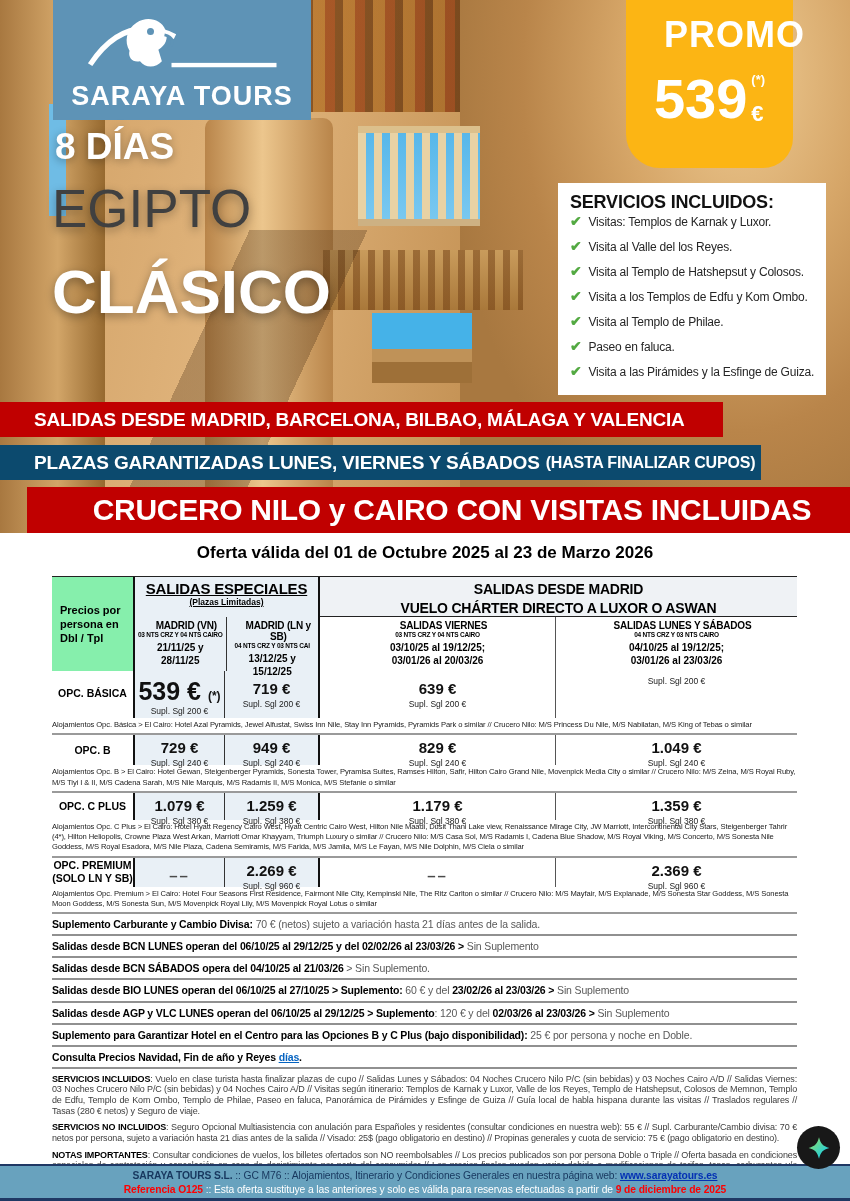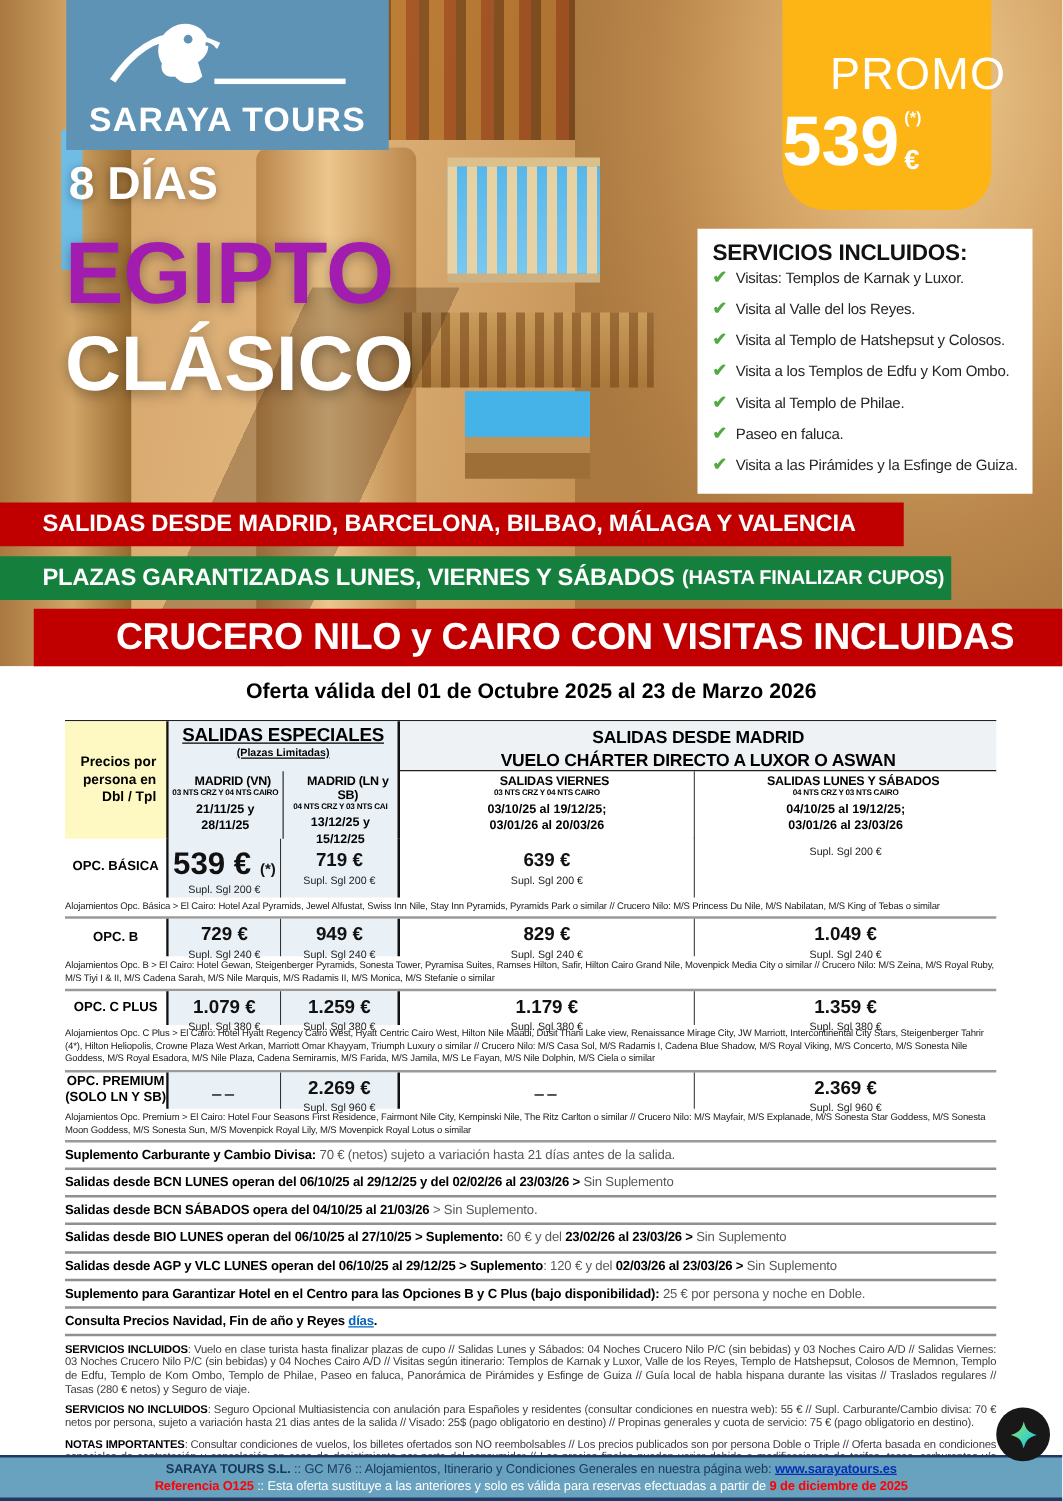--- a/index.html
+++ b/index.html
@@ -34,56 +34,56 @@
 
   
   .logo-box{position:absolute;left:53px;top:0;width:258px;height:120px;background:#5e93b6;
             display:flex;flex-direction:column;align-items:center;justify-content:flex-end;padding-bottom:8px;z-index:5;}
   .logo-art{position:absolute;top:4px;left:24px;}
   .brand{color:#fff;font-weight:bold;font-size:27px;letter-spacing:1px;white-space:nowrap;}
 
   
   .h-days{position:absolute;left:55px;top:126px;color:#fff;font-weight:700;font-size:37px;z-index:5;
           text-shadow:0 2px 8px rgba(0,0,0,.35);}
-  .h-t1{position:absolute;left:52px;top:178px;color:#a21caf;font-weight:700;font-size:70px;z-index:5;
+  .h-t1{position:absolute;left:52px;top:178px;color:#404040;font-weight:400;font-size:53px;z-index:5;
         text-shadow:0 3px 10px rgba(0,0,0,.35);}
   .h-t2{position:absolute;left:52px;top:256px;color:#fff;font-weight:800;font-size:62px;z-index:5;
         text-shadow:0 3px 10px rgba(0,0,0,.35);}
 
   
   .promo{position:absolute;left:626px;top:0;width:167px;height:168px;background:#fcb514;
          border-radius:0 0 30px 34px;z-index:6;color:#fff;text-align:center;}
-  .promo .p-label{font-size:36px;font-weight:400;margin-top:38px;letter-spacing:1px;padding-left:38px;}
-  .p-row{display:flex;justify-content:flex-start;align-items:flex-start;margin-top:6px;}
+  .promo .p-label{font-size:36px;font-weight:700;margin-top:14px;letter-spacing:1px;padding-left:38px;}
+  .p-row{display:flex;justify-content:center;align-items:flex-start;margin-top:16px;}
   .p-price{font-size:56px;font-weight:800;line-height:.95;}
   .p-side{display:flex;flex-direction:column;align-items:flex-start;margin-left:4px;}
   .p-star{font-size:13px;font-weight:bold;}
   .p-cur{font-size:22px;font-weight:800;margin-top:14px;}
 
   
   .svc-panel{position:absolute;left:558px;top:183px;width:268px;height:212px;background:#fff;z-index:6;
              padding:9px 10px 6px 12px;}
   .svc-head{font-size:18px;font-weight:800;color:#111;letter-spacing:-.2px;}
   .svc-item{display:flex;align-items:baseline;gap:7px;font-size:12px;color:#262626;height:25px;letter-spacing:-.2px;white-space:nowrap;}
   .svc-item:first-of-type{margin-top:6px;}
   .chk{color:#53a942;font-size:14px;font-weight:bold;}
 
   
   .ban{position:absolute;left:0;color:#fff;font-weight:800;z-index:7;display:flex;align-items:center;}
   .ban1{top:402px;width:723px;height:35px;background:#c00000;font-size:19px;padding-left:34px;letter-spacing:-.2px;}
-  .ban2{top:445px;width:761px;height:35px;background:#15803d;font-size:19px;padding-left:34px;letter-spacing:-.2px;}
+  .ban2{top:445px;width:761px;height:35px;background:#0c4a6e;font-size:19px;padding-left:34px;letter-spacing:-.2px;}
   .ban2 .small{font-size:16px;margin-left:6px;}
   .ban3{top:487px;width:850px;height:46px;background:#c00000;font-size:30px;justify-content:center;letter-spacing:-.3px;margin-left:27px;}
   .validity{position:absolute;left:0;top:543px;width:850px;text-align:center;font-size:17px;font-weight:bold;color:#000;}
 
   
   .ptable{position:absolute;left:52px;top:576px;width:745px;font-family:"Liberation Sans",sans-serif;}
   .thead{position:relative;height:94px;border-top:1.5px solid #222;}
-  .corner{position:absolute;left:0;top:0;width:83px;height:94px;background:#fef9c3;border-right:2px solid #111;
-          display:flex;align-items:center;justify-content:center;text-align:right;
+  .corner{position:absolute;left:0;top:0;width:83px;height:94px;background:#86efac;border-right:2px solid #111;
+          display:flex;align-items:center;justify-content:center;text-align:left;
           font-weight:bold;font-size:11px;line-height:1.3;padding:0 8px;}
   .g1{position:absolute;left:83px;top:0;width:185px;height:94px;background:#e9f0f6;border-right:2px solid #111;}
   .g1-title{text-align:center;padding-top:3px;height:40px;text-decoration:underline;}
   .g1-title .t{font-size:15px;font-weight:800;letter-spacing:-.2px;}
   .g1-title .s{font-size:8.5px;font-weight:bold;}
   .g2{position:absolute;left:268px;top:0;width:477px;height:94px;}
   .g2-title{height:40px;background:#eff2f5;border-bottom:1.5px solid #222;text-align:center;
             font-size:14px;font-weight:800;line-height:1.35;padding-top:3px;letter-spacing:-.2px;}
   .hcols{display:flex;height:54px;}
   .hcol{text-align:center;padding-top:3px;}

